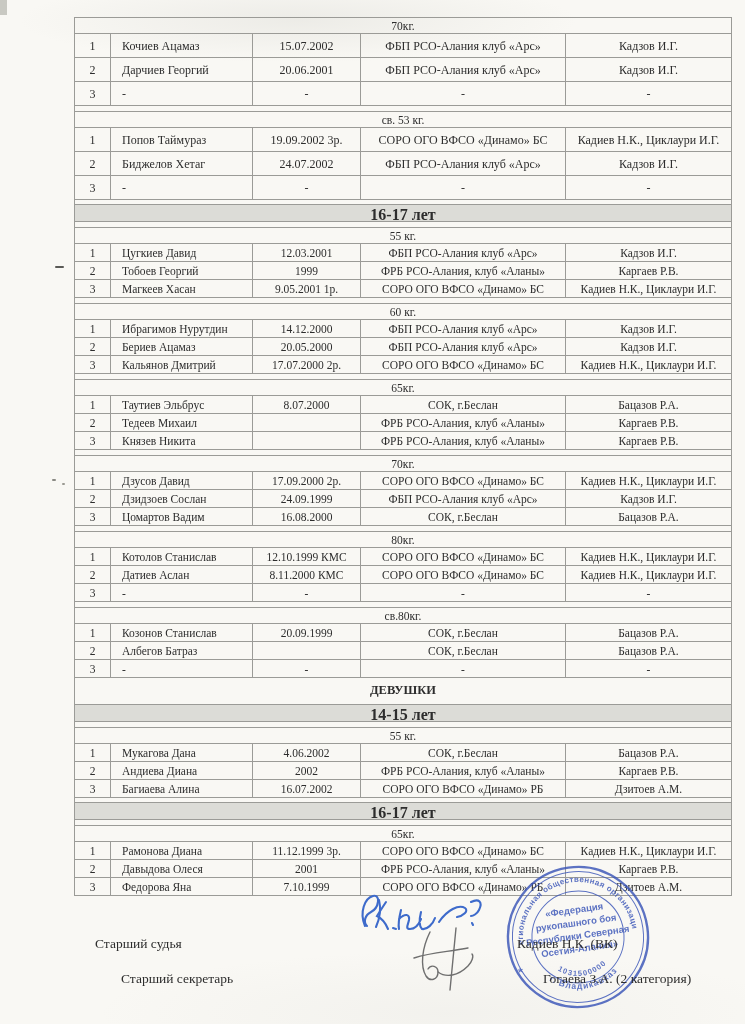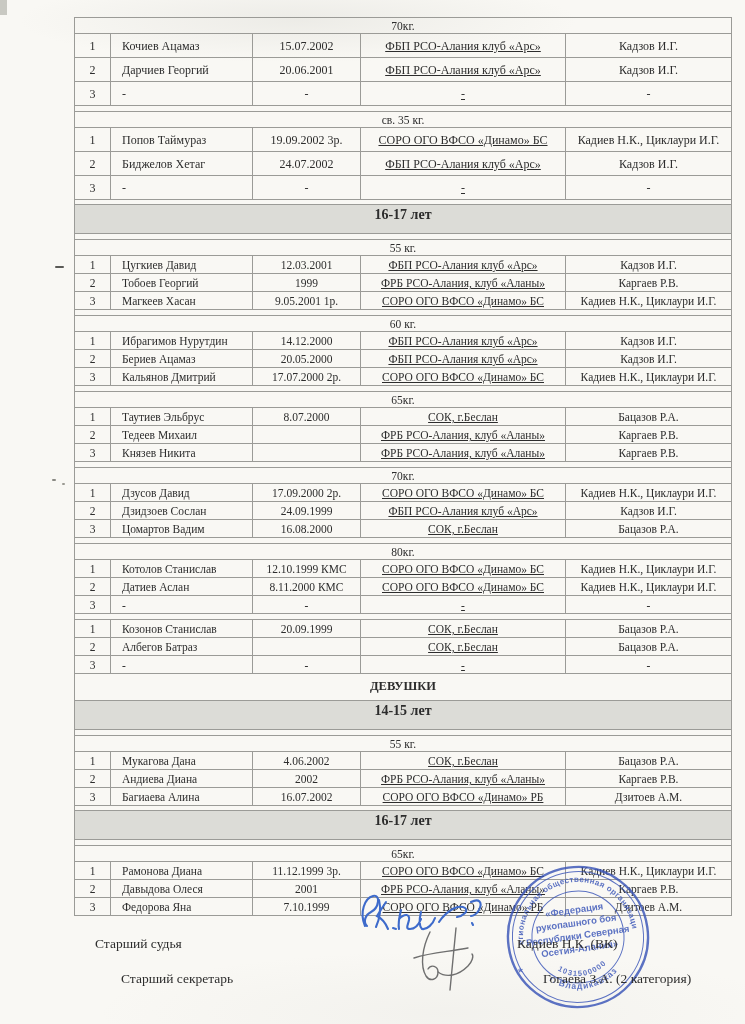--- a/index.html
+++ b/index.html
@@ -27,26 +27,26 @@
     height:16px;line-height:16px;text-align:center;font-size:11.5px;
     border-bottom:1px solid #9b9b97;
   }
   .drow{display:flex;border-bottom:1px solid #9b9b97;height:18px;line-height:18px;font-size:11.5px;}
   .sec.tall .drow{height:24px;line-height:24px;font-size:12px;}
   .cell{border-right:1px solid #9b9b97;text-align:center;overflow:hidden;white-space:nowrap;}
   .cell:last-child{border-right:none;}
   .c0{width:36px;}
   .c1{width:142px;text-align:left;padding-left:11px;}
   .c2{width:108px;}
-  .c3{width:205px;text-decoration:underline;}
+  .c3{width:205px;}
   .c4{flex:1;}
   .band{
-    height:30px;line-height:19px;background:#dcdcd7;
+    height:18px;line-height:19px;background:#dcdcd7;
     border-top:1px solid #9b9b97;border-bottom:1px solid #9b9b97;
-    text-align:center;font-weight:bold;font-size:14px;margin:4px 0;
+    text-align:center;font-weight:bold;font-size:16px;margin:4px 0;
   }
   .catrow{
     height:19px;line-height:19px;text-align:center;
     font-weight:bold;font-size:12.5px;margin:3px 0 0 0;
   }
   .flabel{position:absolute;left:95px;font-size:13.5px;z-index:2;}
   .fname{position:absolute;left:517px;font-size:13.5px;z-index:7;}
   #judge-label,#judge-name{top:936px;}
   #secretary-label,#secretary-name{top:971px;margin-left:26px;}
   .stamp{position:absolute;left:492px;top:851px;z-index:5;opacity:.82;transform:rotate(-8deg);}
@@ -86,21 +86,21 @@
       </div>
       <div class="drow">
         <div class="cell c0">3</div>
         <div class="cell c1">-</div>
         <div class="cell c2">-</div>
         <div class="cell c3">-</div>
         <div class="cell c4">-</div>
       </div>
     </div>
     <div class="sec tall">
-      <div class="wtitle">св. 35 кг.</div>
+      <div class="wtitle">св. 53 кг.</div>
       <div class="drow">
         <div class="cell c0">1</div>
         <div class="cell c1">Попов Таймураз</div>
         <div class="cell c2">19.09.2002 3р.</div>
         <div class="cell c3">СОРО ОГО ВФСО «Динамо» БС</div>
         <div class="cell c4">Кадиев Н.К., Циклаури И.Г.</div>
       </div>
       <div class="drow">
         <div class="cell c0">2</div>
         <div class="cell c1">Биджелов Хетаг</div>
@@ -231,20 +231,21 @@
       </div>
       <div class="drow">
         <div class="cell c0">3</div>
         <div class="cell c1">-</div>
         <div class="cell c2">-</div>
         <div class="cell c3">-</div>
         <div class="cell c4">-</div>
       </div>
     </div>
     <div class="sec">
+      <div class="wtitle">св.80кг.</div>
       <div class="drow">
         <div class="cell c0">1</div>
         <div class="cell c1">Козонов Станислав</div>
         <div class="cell c2">20.09.1999</div>
         <div class="cell c3">СОК, г.Беслан</div>
         <div class="cell c4">Бацазов Р.А.</div>
       </div>
       <div class="drow">
         <div class="cell c0">2</div>
         <div class="cell c1">Албегов Батраз</div>

